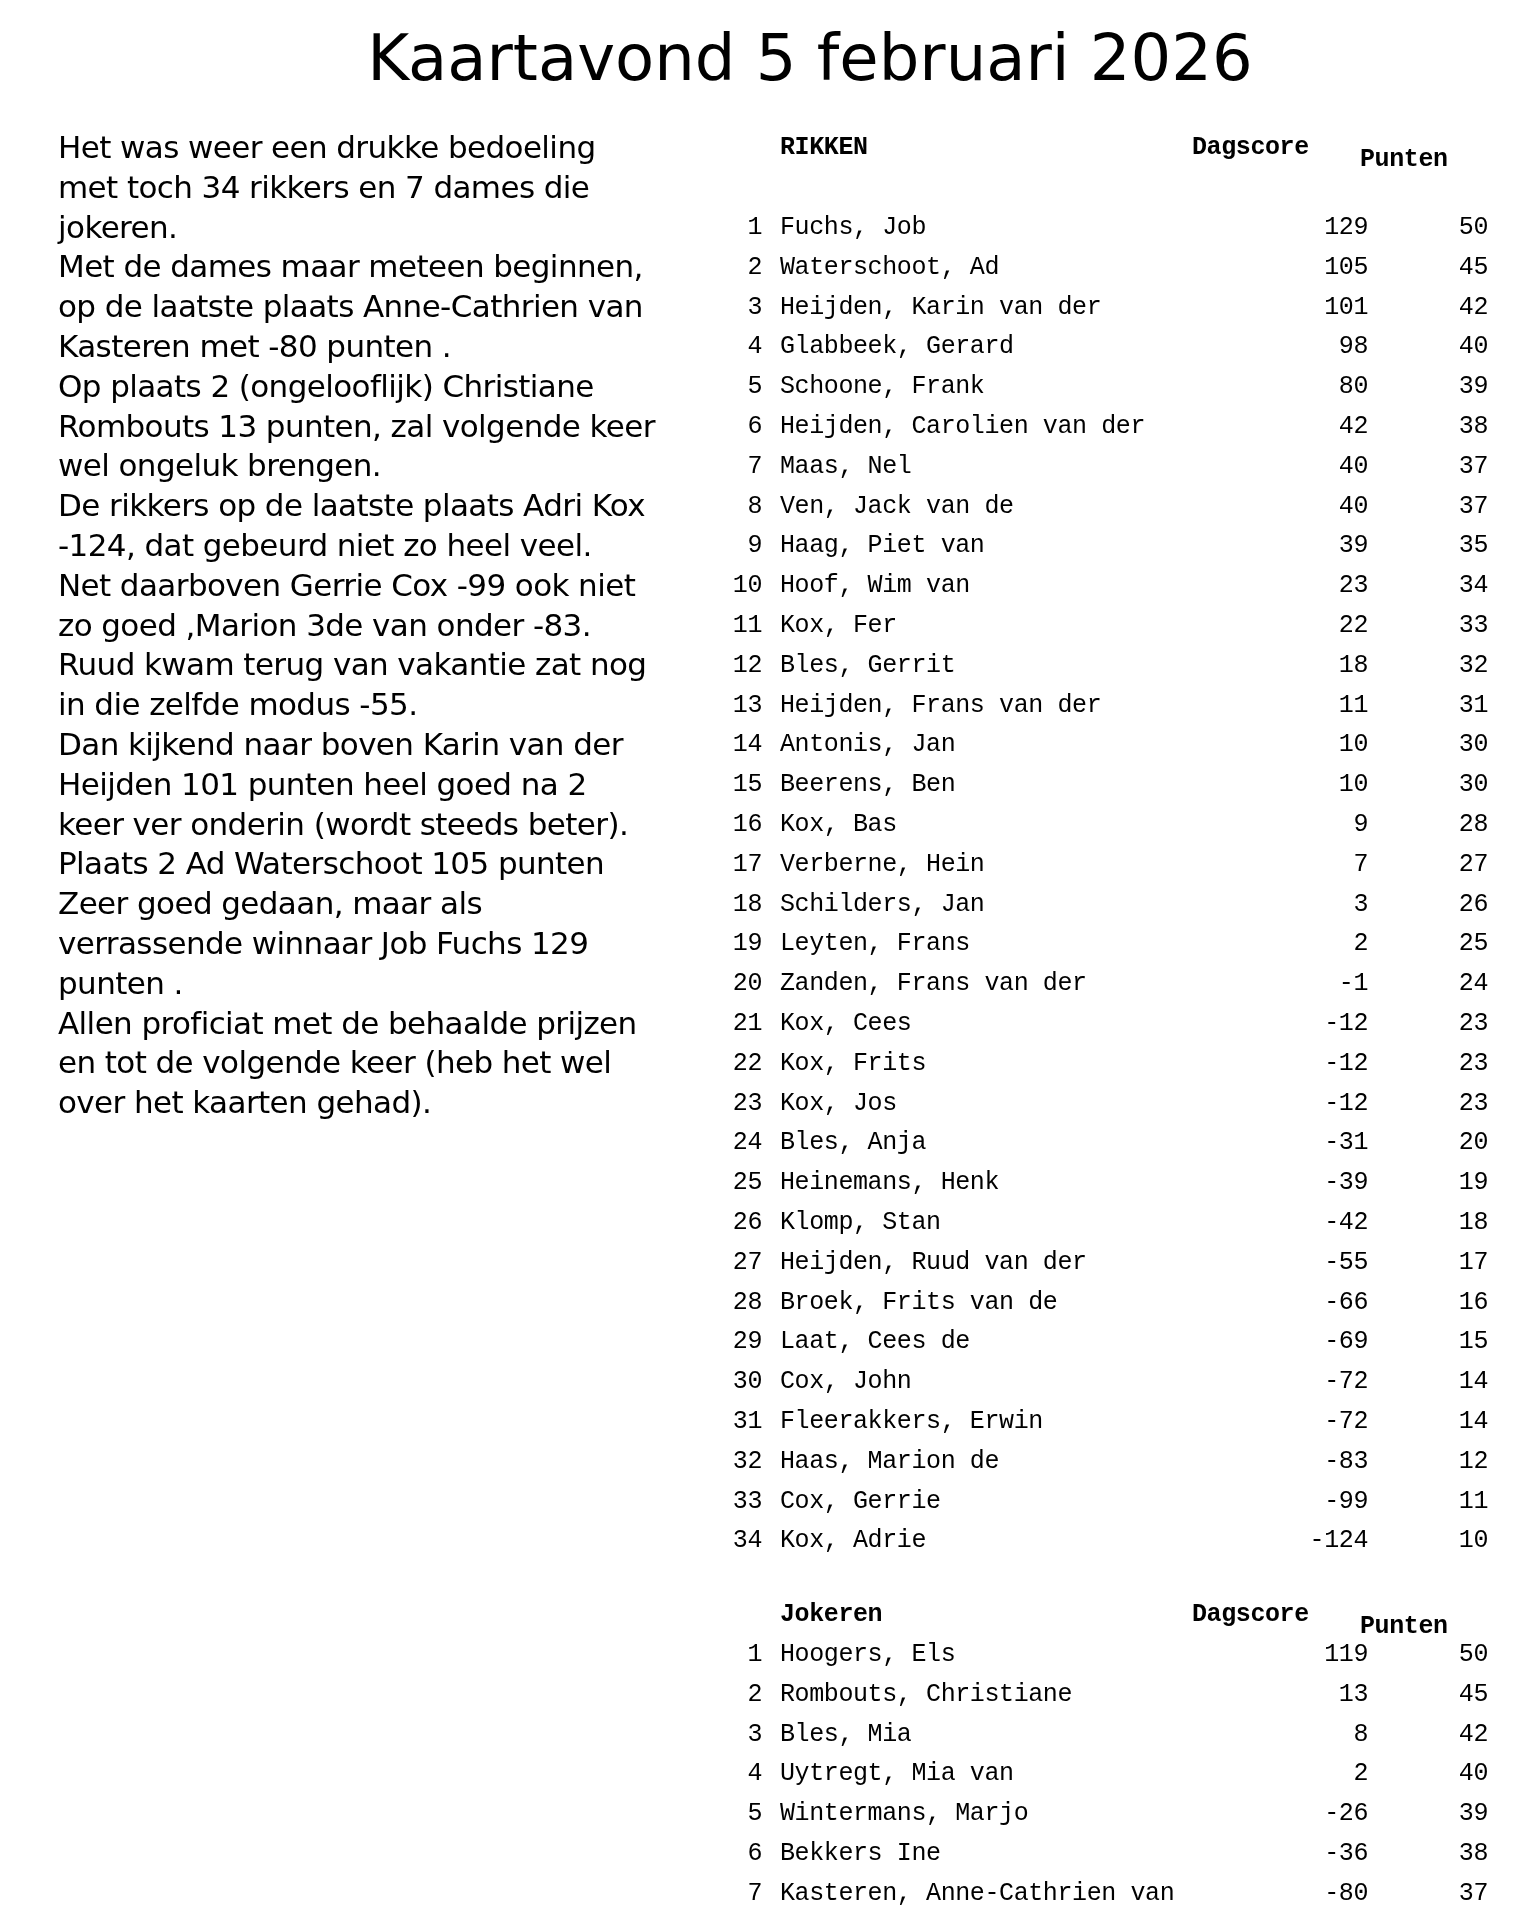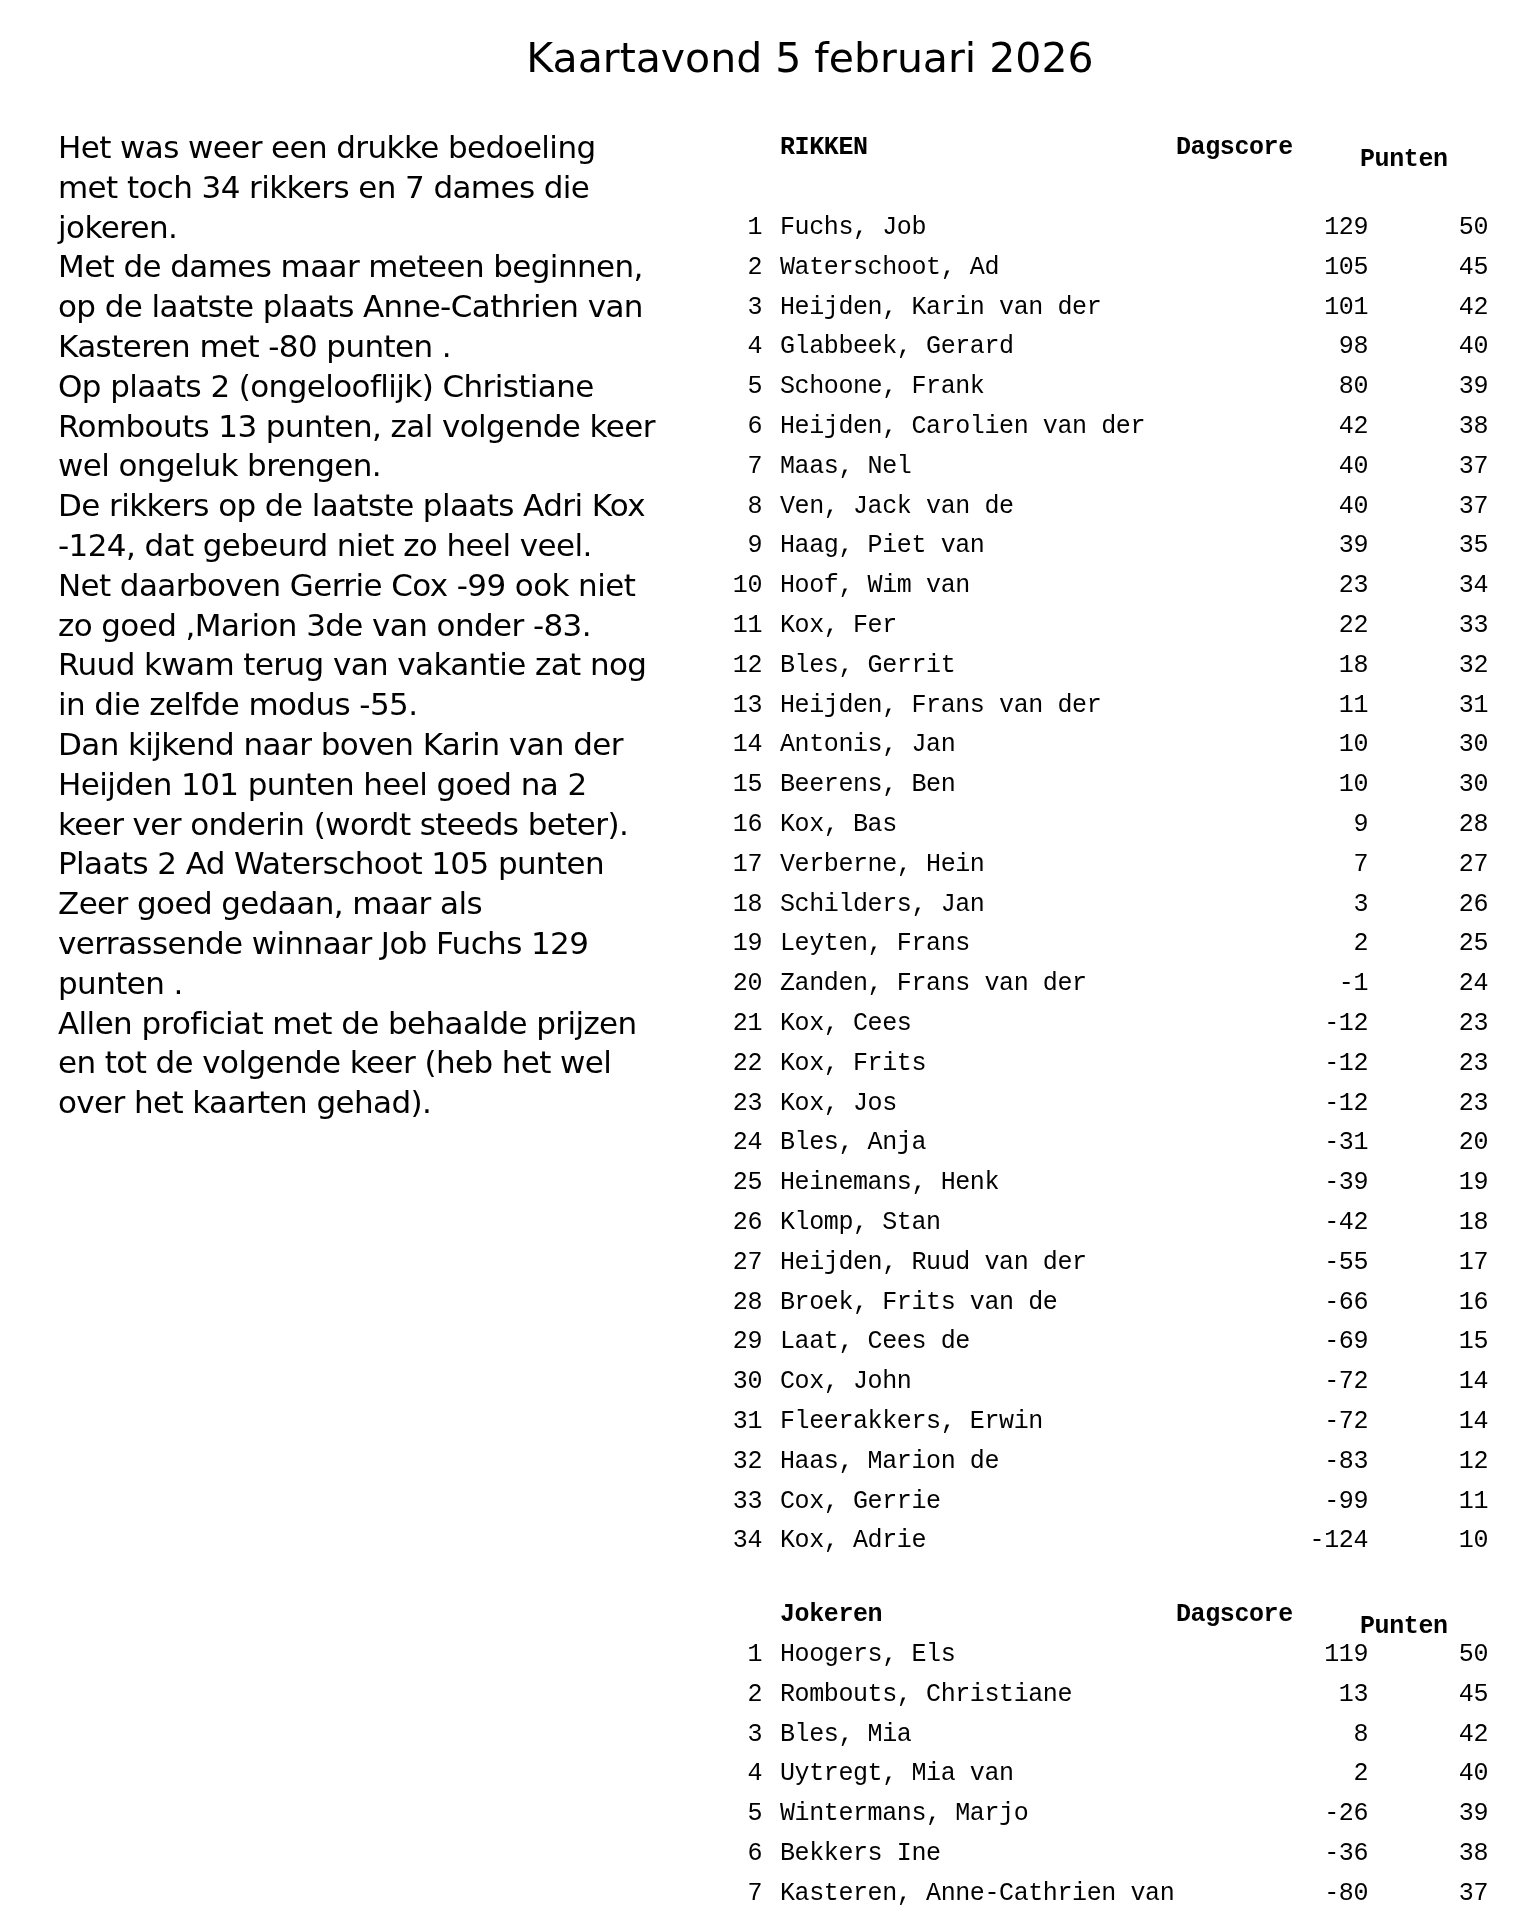--- a/index.html
+++ b/index.html
@@ -3,38 +3,38 @@
 <meta charset="utf-8">
 <style>
   html, body { margin: 0; padding: 0; background: #ffffff; }
   body {
     width: 1520px; height: 1920px; position: relative; overflow: hidden;
     font-family: "Liberation Sans", "DejaVu Sans", sans-serif; color: #000;
   }
   .title {
     position: absolute; left: 0; top: 18px; width: 1520px;
     text-align: center; font-family: "DejaVu Sans", sans-serif;
-    font-size: 41px; line-height: 80px; letter-spacing: 0px;
+    font-size: 64px; line-height: 80px; letter-spacing: 0px;
     padding-left: 100px; box-sizing: border-box;
   }
   .story {
     position: absolute; left: 58px; top: 128px; width: 640px;
     font-size: 31px; line-height: 39.8px; font-family: "DejaVu Sans", sans-serif;
     letter-spacing: -0.6px;
   }
   .story .line { display: block; white-space: nowrap; }
   .tbl { position: absolute; left: 720px; width: 780px; font-family: Liberation Mono, monospace; font-size: 25px; letter-spacing: -0.4px; }
   .row { position: relative; height: 39.8px; line-height: 39.8px; }
   .row .rank { position: absolute; left: 0; width: 42px; text-align: right; }
   .row .name { position: absolute; left: 60px; white-space: nowrap; }
   .row .score { position: absolute; right: 132px; text-align: center; }
   .row .pts { position: absolute; right: 12px; text-align: center; }
   .hdr { position: relative; height: 40px; line-height: 40px; font-weight: bold; }
   .hdr .label { position: absolute; left: 60px; }
-  .hdr .col1 { position: absolute; left: 456px; }
+  .hdr .col1 { position: absolute; left: 472px; }
   .hdr .col2 { position: absolute; left: 640px; margin-top: 12px; }
 </style>
 </head>
 <body>
 
 <div class="title">Kaartavond 5 februari 2026</div>
 
 <div class="story" id="story">
     <span class="line">Het was weer een drukke bedoeling</span>
     <span class="line">met toch 34 rikkers en 7 dames die</span>

